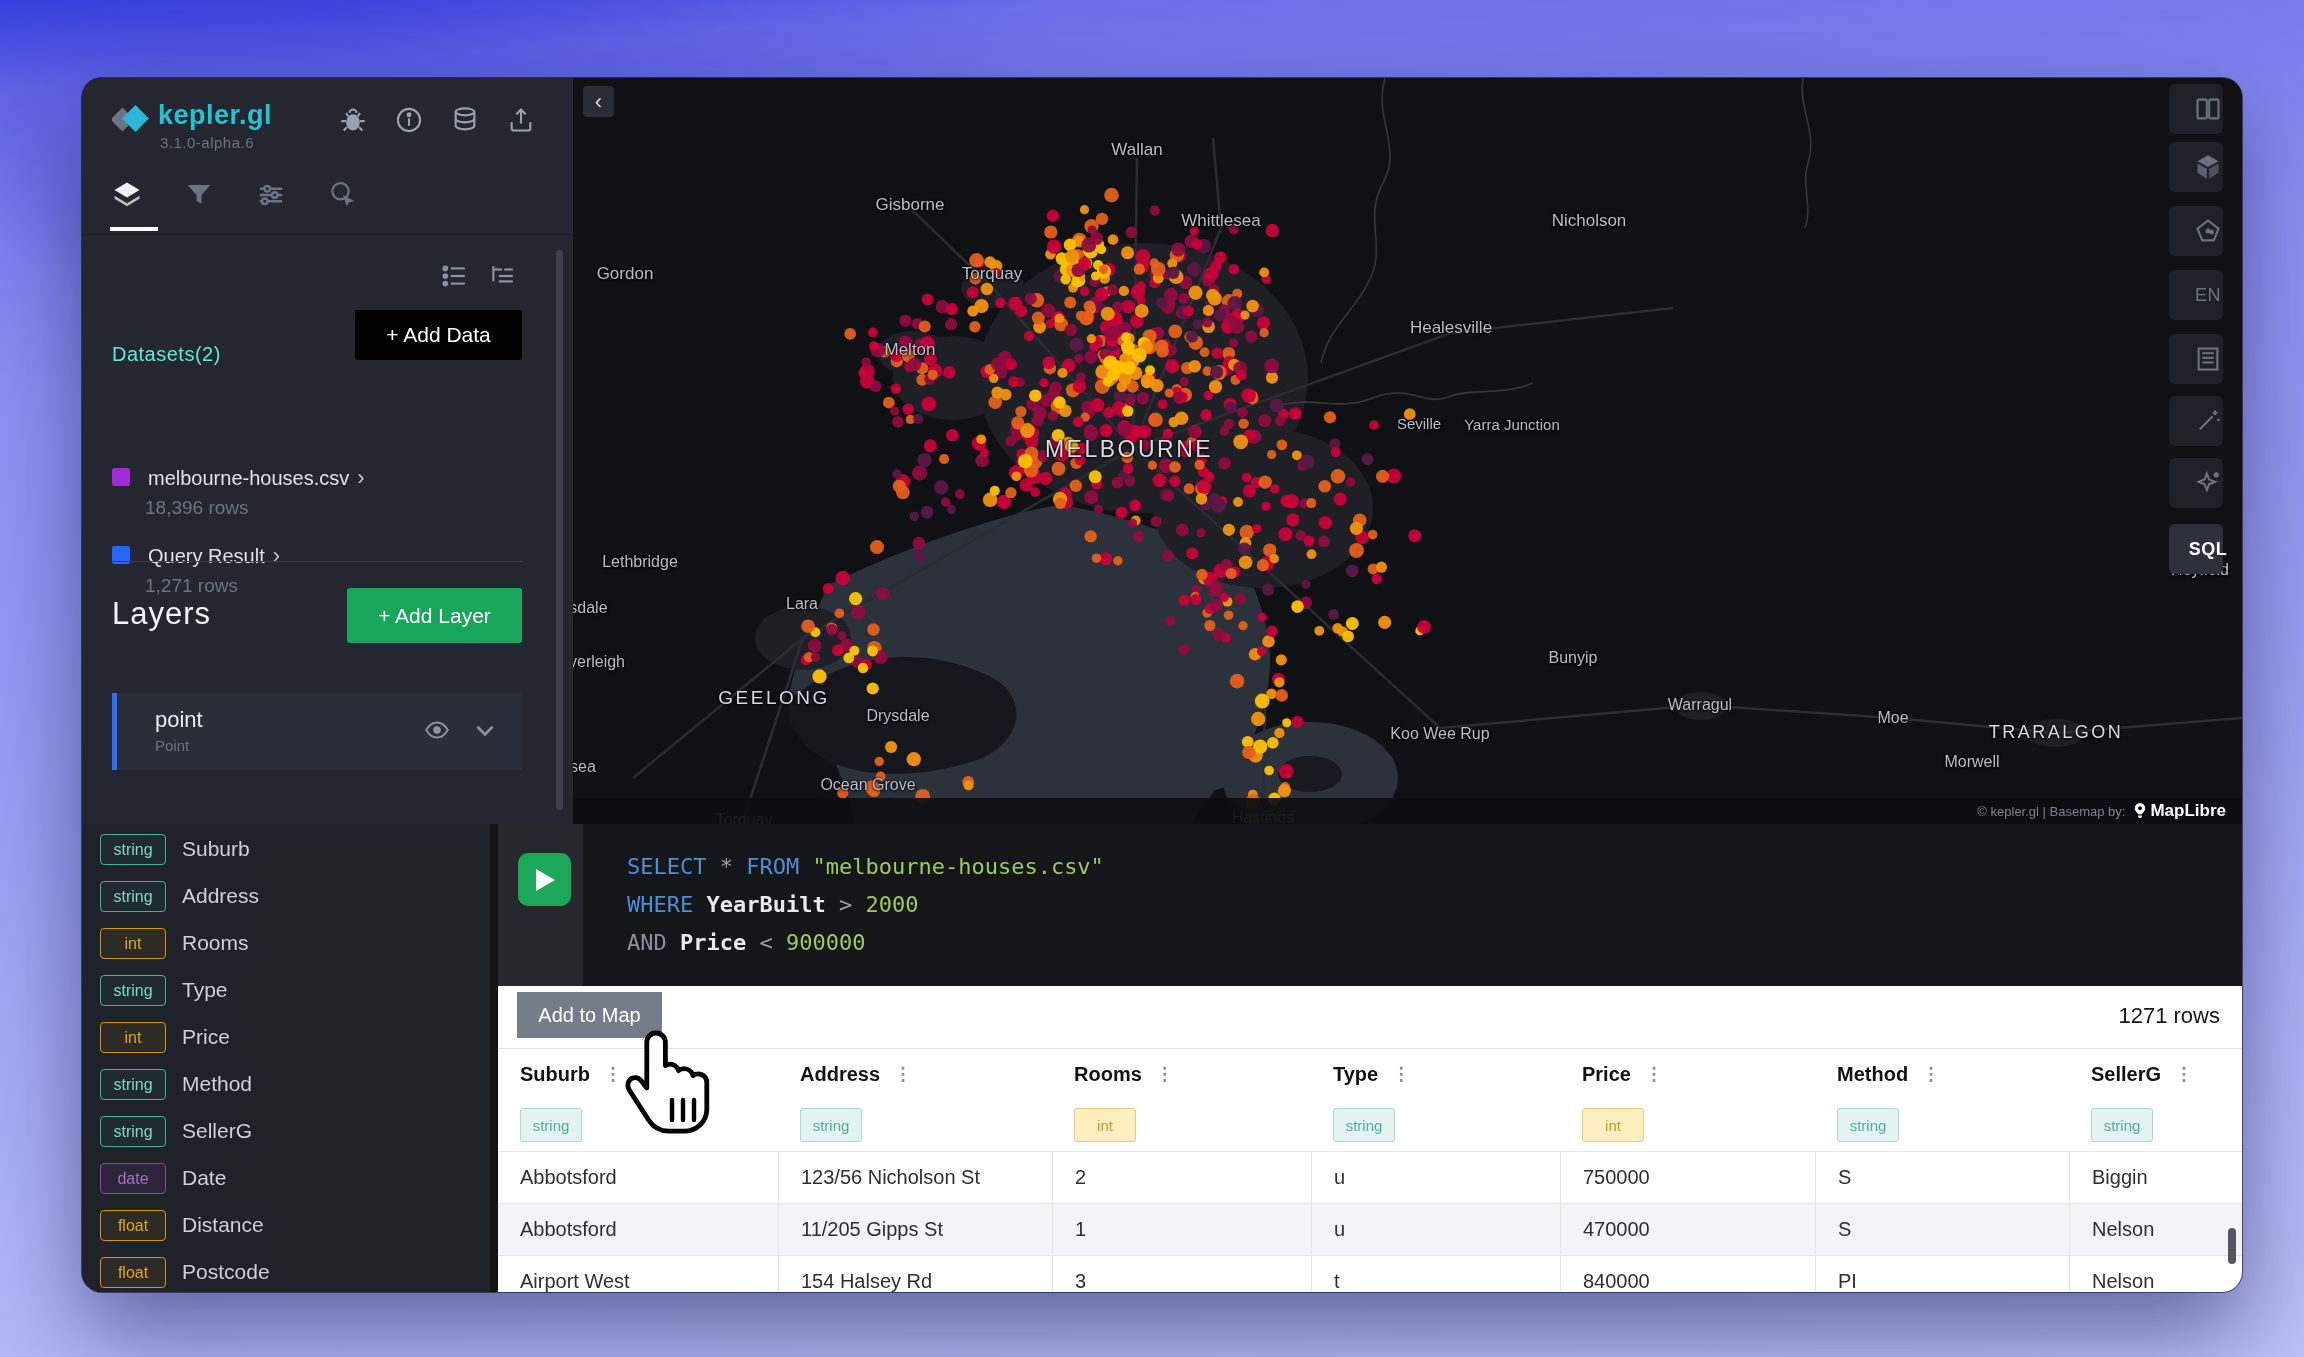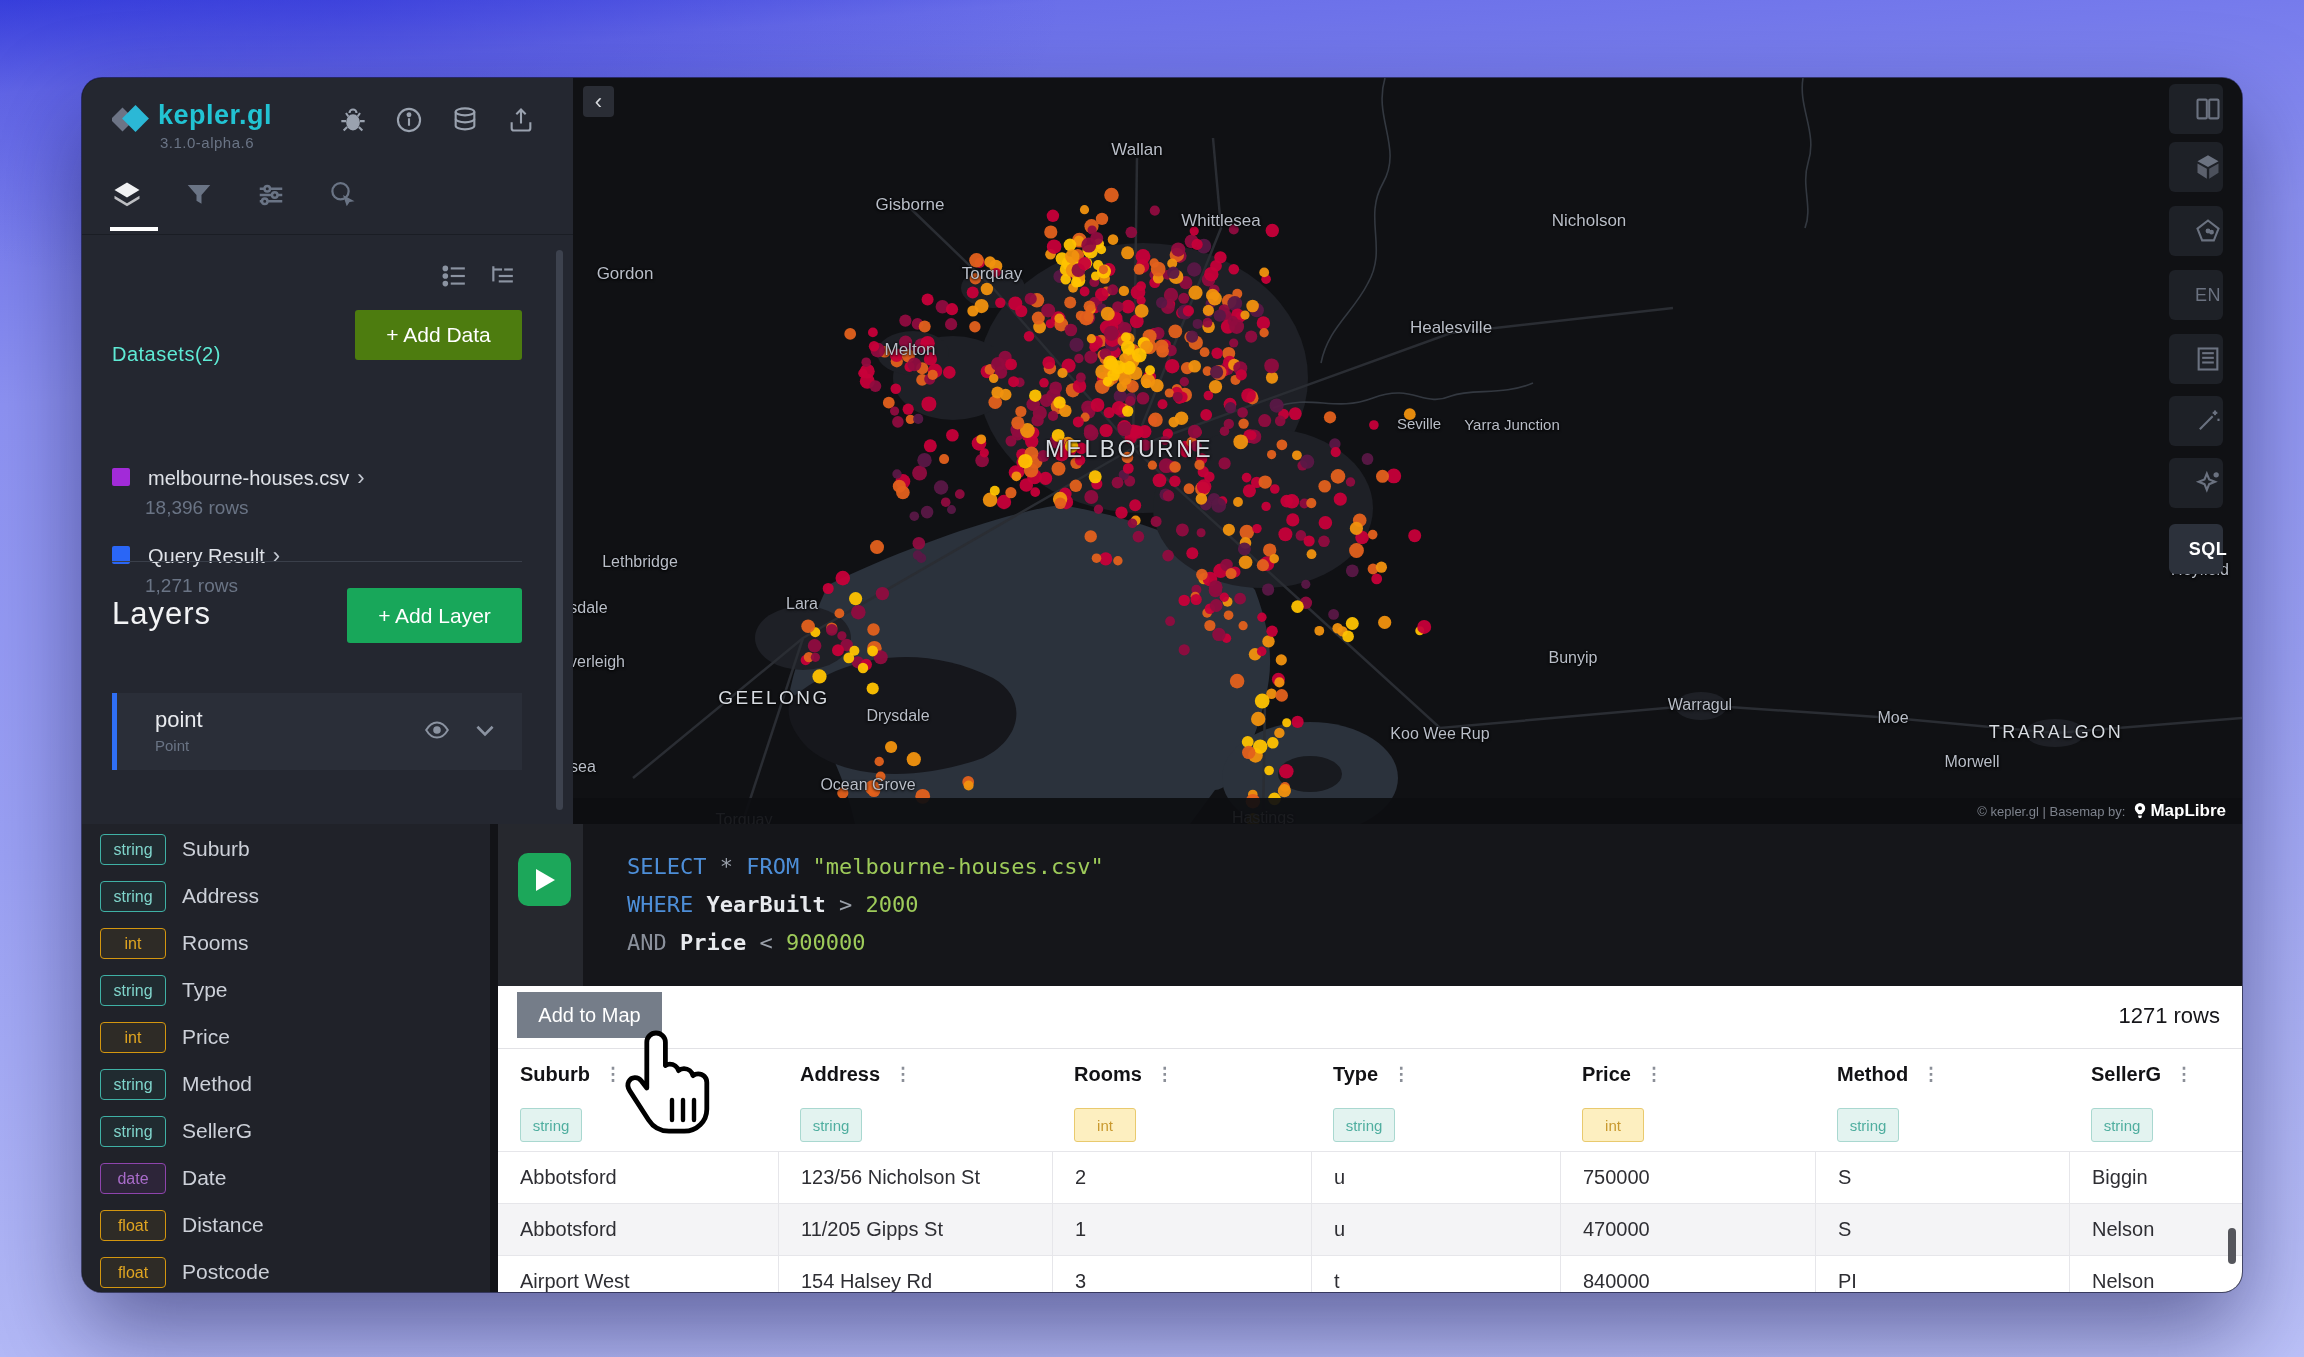--- a/index.html
+++ b/index.html
@@ -26,21 +26,21 @@
   .tabs { position:absolute; left:30px; top:102px; display:flex; gap:42px; }
   .tab { width:30px; height:30px; color:#6a7485; position:relative; }
   .tab.active { color:#f0f1f3; }
   .tab svg { width:100%; height:100%; }
   .tab-underline { position:absolute; left:28px; top:149px; width:48px; height:4px; background:#ffffff; }
   .side-sep { position:absolute; left:0; top:156px; width:100%; height:1px; background:#1a1d24; }
   .view-icons { position:absolute; top:185px; right:58px; display:flex; gap:22px; color:#8b93a1; }
   .view-icons .icon-btn { width:26px; height:26px; }
   .datasets-label { position:absolute; left:30px; top:265px; font-size:20px; color:#5eead4; letter-spacing:.5px; }
   .btn { display:flex; align-items:center; justify-content:center; border-radius:3px; color:#fff; cursor:pointer; font-weight:500; }
-  .add-data-btn { position:absolute; left:273px; top:232px; width:167px; height:50px; background:#4d7c0f; font-size:21px; }
+  .add-data-btn { position:absolute; left:273px; top:232px; width:167px; height:50px; background:#000000; font-size:21px; }
   .ds-item { position:absolute; left:30px; width:430px; height:64px; }
   .ds-swatch { position:absolute; left:0; top:4px; width:18px; height:18px; border-radius:2px; }
   .ds-name { position:absolute; left:36px; top:1px; font-size:20px; color:#dfe2e8; }
   .ds-name .chev { color:#c3c8d1; font-size:22px; margin-left:8px; }
   .ds-rows { position:absolute; left:33px; top:33px; font-size:19px; color:#6a7485; }
   .side-divider { position:absolute; left:30px; top:483px; width:410px; height:1px; background:#3a3f4a; }
   .layers-title { position:absolute; left:30px; top:518px; font-size:31px; color:#f2f3f5; font-weight:400; letter-spacing:1px; }
   .add-layer-btn { position:absolute; left:265px; top:510px; width:175px; height:55px; background:#18a75a; font-size:21px; }
   .layer-card { position:absolute; left:30px; top:615px; width:410px; height:77px; background:#2a2e38; }
   .layer-bar { position:absolute; left:0; top:0; width:5px; height:100%; background:#2f6ff5; }

